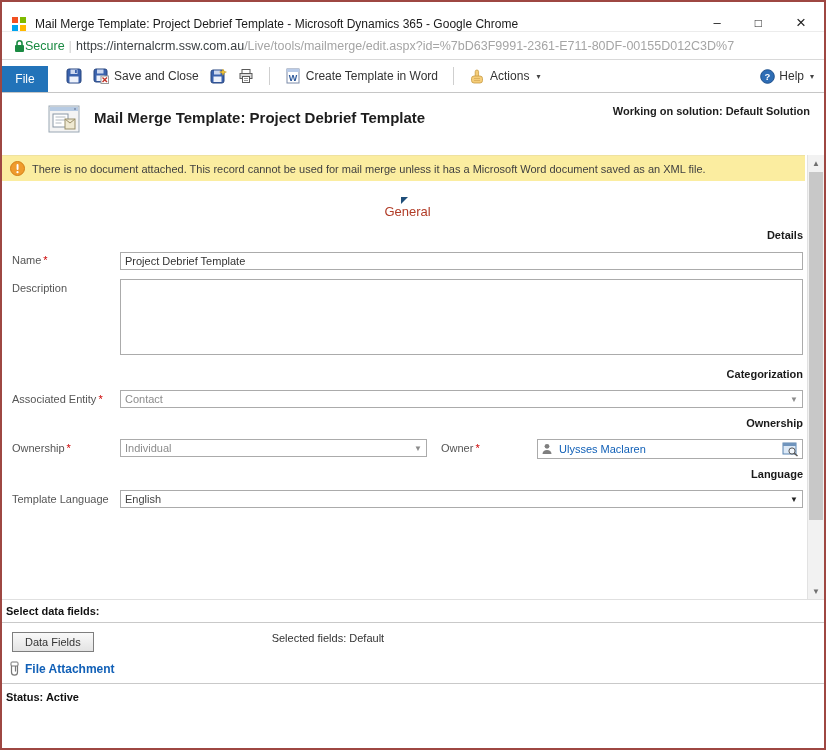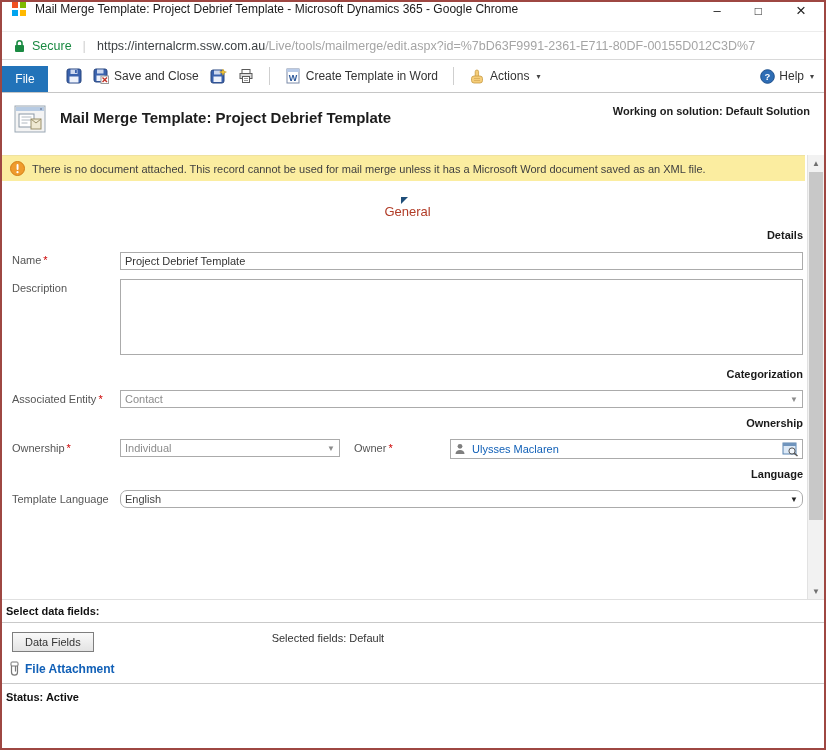--- a/index.html
+++ b/index.html
@@ -6,36 +6,36 @@
   html,body { background:#e8e8e8; }
   body { font-family:"Liberation Sans","DejaVu Sans",sans-serif; }
 
   .window {
     width:826px; height:750px; background:#fff;
     border:2px solid #9e4742; position:relative; overflow:hidden;
   }
 
   
   .titlebar {
-    height:30px; display:flex; align-items:flex-start; padding:0 10px;
+    height:30px; display:flex; align-items:flex-end; padding:0 10px;
     background:#fff; border-bottom:1px solid #ececec; gap:9px;
   }
   .ms-logo { width:14px; height:14px; display:grid; grid-template-columns:6px 6px; grid-template-rows:6px 6px; gap:2px; }
   .ms-logo span { display:block; }
   .sq-red{background:#f25022}.sq-green{background:#7fba00}.sq-blue{background:#00a4ef}.sq-yellow{background:#ffb900}
   .titlebar-title { font-size:12px; color:#1b1b1b; white-space:nowrap; }
   .win-controls { margin-left:auto; display:flex; align-items:center; gap:34px; padding-right:8px; }
   .win-btn { font-size:13px; color:#222; line-height:1; cursor:default; }
   .win-btn.close { font-size:17px; }
   .win-btn.max { font-size:12px; }
 
   
   .addressbar {
     height:28px; display:flex; align-items:center; padding:0 12px;
-    background:#fff; border-bottom:1px solid #d9d9d9; gap:7px; font-size:12px;text-align:right;
+    background:#fff; border-bottom:1px solid #d9d9d9; font-size:12px;text-align:right;
   }
   .secure-label { color:#1a8a42; font-size:12.5px; }
   .url-sep { color:#d0d0d0; font-size:13px; margin:0 4px; }
   .url-text { white-space:nowrap; overflow:hidden; color:#3c4043; font-size:12.5px; }
   .url-text .domain { color:#3c4043; }
   .url-text .path { color:#a5a5a5; }
 
   
   .toolbar {
     height:33px; background:#fff; border-bottom:1px solid #c6c6c6;
@@ -45,21 +45,21 @@
     width:46px; height:26px; background:#2273b9; color:#fff; font-size:12px;
     display:flex; align-items:center; justify-content:center; align-self:flex-end;
   }
   .tb-items { display:flex; align-items:center; gap:11px; margin-left:18px; font-size:12px; color:#333; }
   .tb-group { display:flex; align-items:center; gap:5px; cursor:default; }
   .tb-sep { width:1px; height:18px; background:#cfcfcf; margin:0 4px; }
   .tb-arrow { font-size:8px; color:#444; margin-left:2px; }
   .help-area { margin-left:auto; display:flex; align-items:center; gap:4px; font-size:12px; color:#333; }
 
   
-  .page-header { background:#fff; padding:10px 12px 0 12px; height:62px; display:flex; }
+  .page-header { background:#fff; padding:10px 12px 0 12px; height:62px; display:flex;margin-left:34px; }
   .hdr-icon { width:34px; height:30px; flex-shrink:0; margin-top:2px; }
   .hdr-title { font-size:15px; font-weight:bold; color:#1d1d1d; margin:6px 0 0 12px; }
   .hdr-right { margin-left:auto; font-size:11px; font-weight:bold; color:#1d1d1d; margin-top:2px; padding-right:2px; }
 
   
   .scroll-region { position:relative; height:444px; background:#fff; padding-right:19px; }
   .scroll-inner { height:100%; overflow:hidden; }
 
   .warning-bar {
     height:26px; background:#fbeda0; display:flex; align-items:center;
@@ -87,24 +87,24 @@
     font-family:"Liberation Sans",sans-serif; font-size:11px; color:#333;
   }
   .select-box {
     height:18px; border:1px solid #ababab; background:#fff;
     display:flex; align-items:center; justify-content:space-between;
     font-size:11px; padding:0 4px;
   }
   .select-box .arrow { font-size:8px; }
   .select-box.disabled { color:#8c8c8c; }
   .select-box.disabled .arrow { color:#8c8c8c; }
-  .select-box.enabled { color:#444;border-radius:7px; }
+  .select-box.enabled { color:#444; }
   .select-box.enabled .arrow { color:#222; }
 
-  .own-select { width:220px; flex:none; }
+  .own-select { width:307px; flex:none; }
   .owner-label { width:96px; flex-shrink:0; font-size:11px; color:#555; padding-top:3px; margin-left:14px; }
   .lookup {
     flex:1; height:20px; border:1px solid #ababab; background:#fff;
     display:flex; align-items:center; padding:0 3px; gap:6px;
   }
   .lookup-name { color:#1160b7; font-size:11px; }
   .lookup-btn { margin-left:auto; display:flex; align-items:center; cursor:pointer; }
 
   
   .v-scrollbar {

